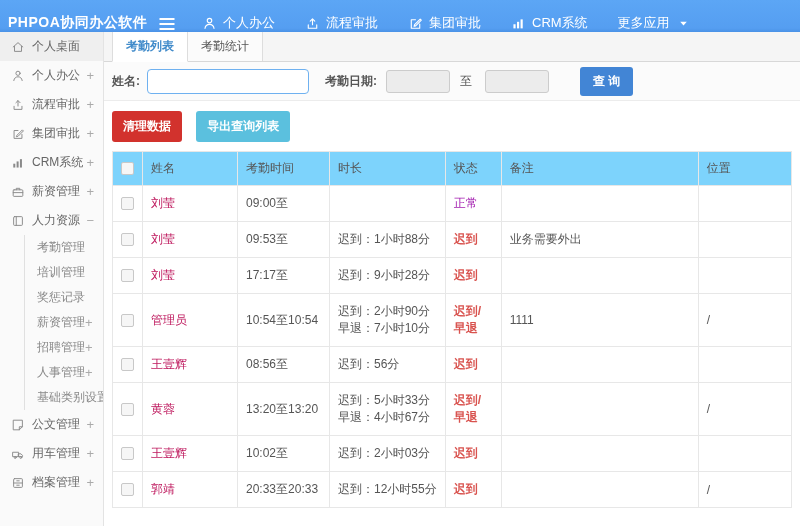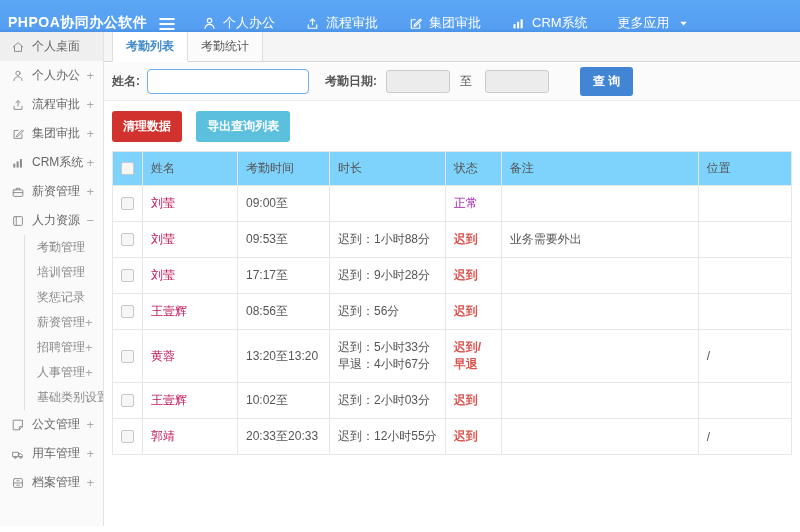--- a/index.html
+++ b/index.html
@@ -333,20 +333,34 @@
                 <div>迟到：9小时28分</div>
               </td>
               <td><span class="status-late">迟到</span></td>
               <td></td>
               <td></td>
             </tr>
             <tr>
               <td>
                 <input type="checkbox" class="cb" style="">
               </td>
+              <td><a href="#" class="name">管理员</a></td>
+              <td>10:54至10:54</td>
+              <td class="dur">
+                <div>迟到：2小时90分</div>
+                <div>早退：7小时10分</div>
+              </td>
+              <td><span class="status-late">迟到/早退</span></td>
+              <td>1111</td>
+              <td>/</td>
+            </tr>
+            <tr>
+              <td>
+                <input type="checkbox" class="cb" style="">
+              </td>
               <td><a href="#" class="name">王壹辉</a></td>
               <td>08:56至</td>
               <td class="dur">
                 <div>迟到：56分</div>
               </td>
               <td><span class="status-late">迟到</span></td>
               <td></td>
               <td></td>
             </tr>
             <tr>

